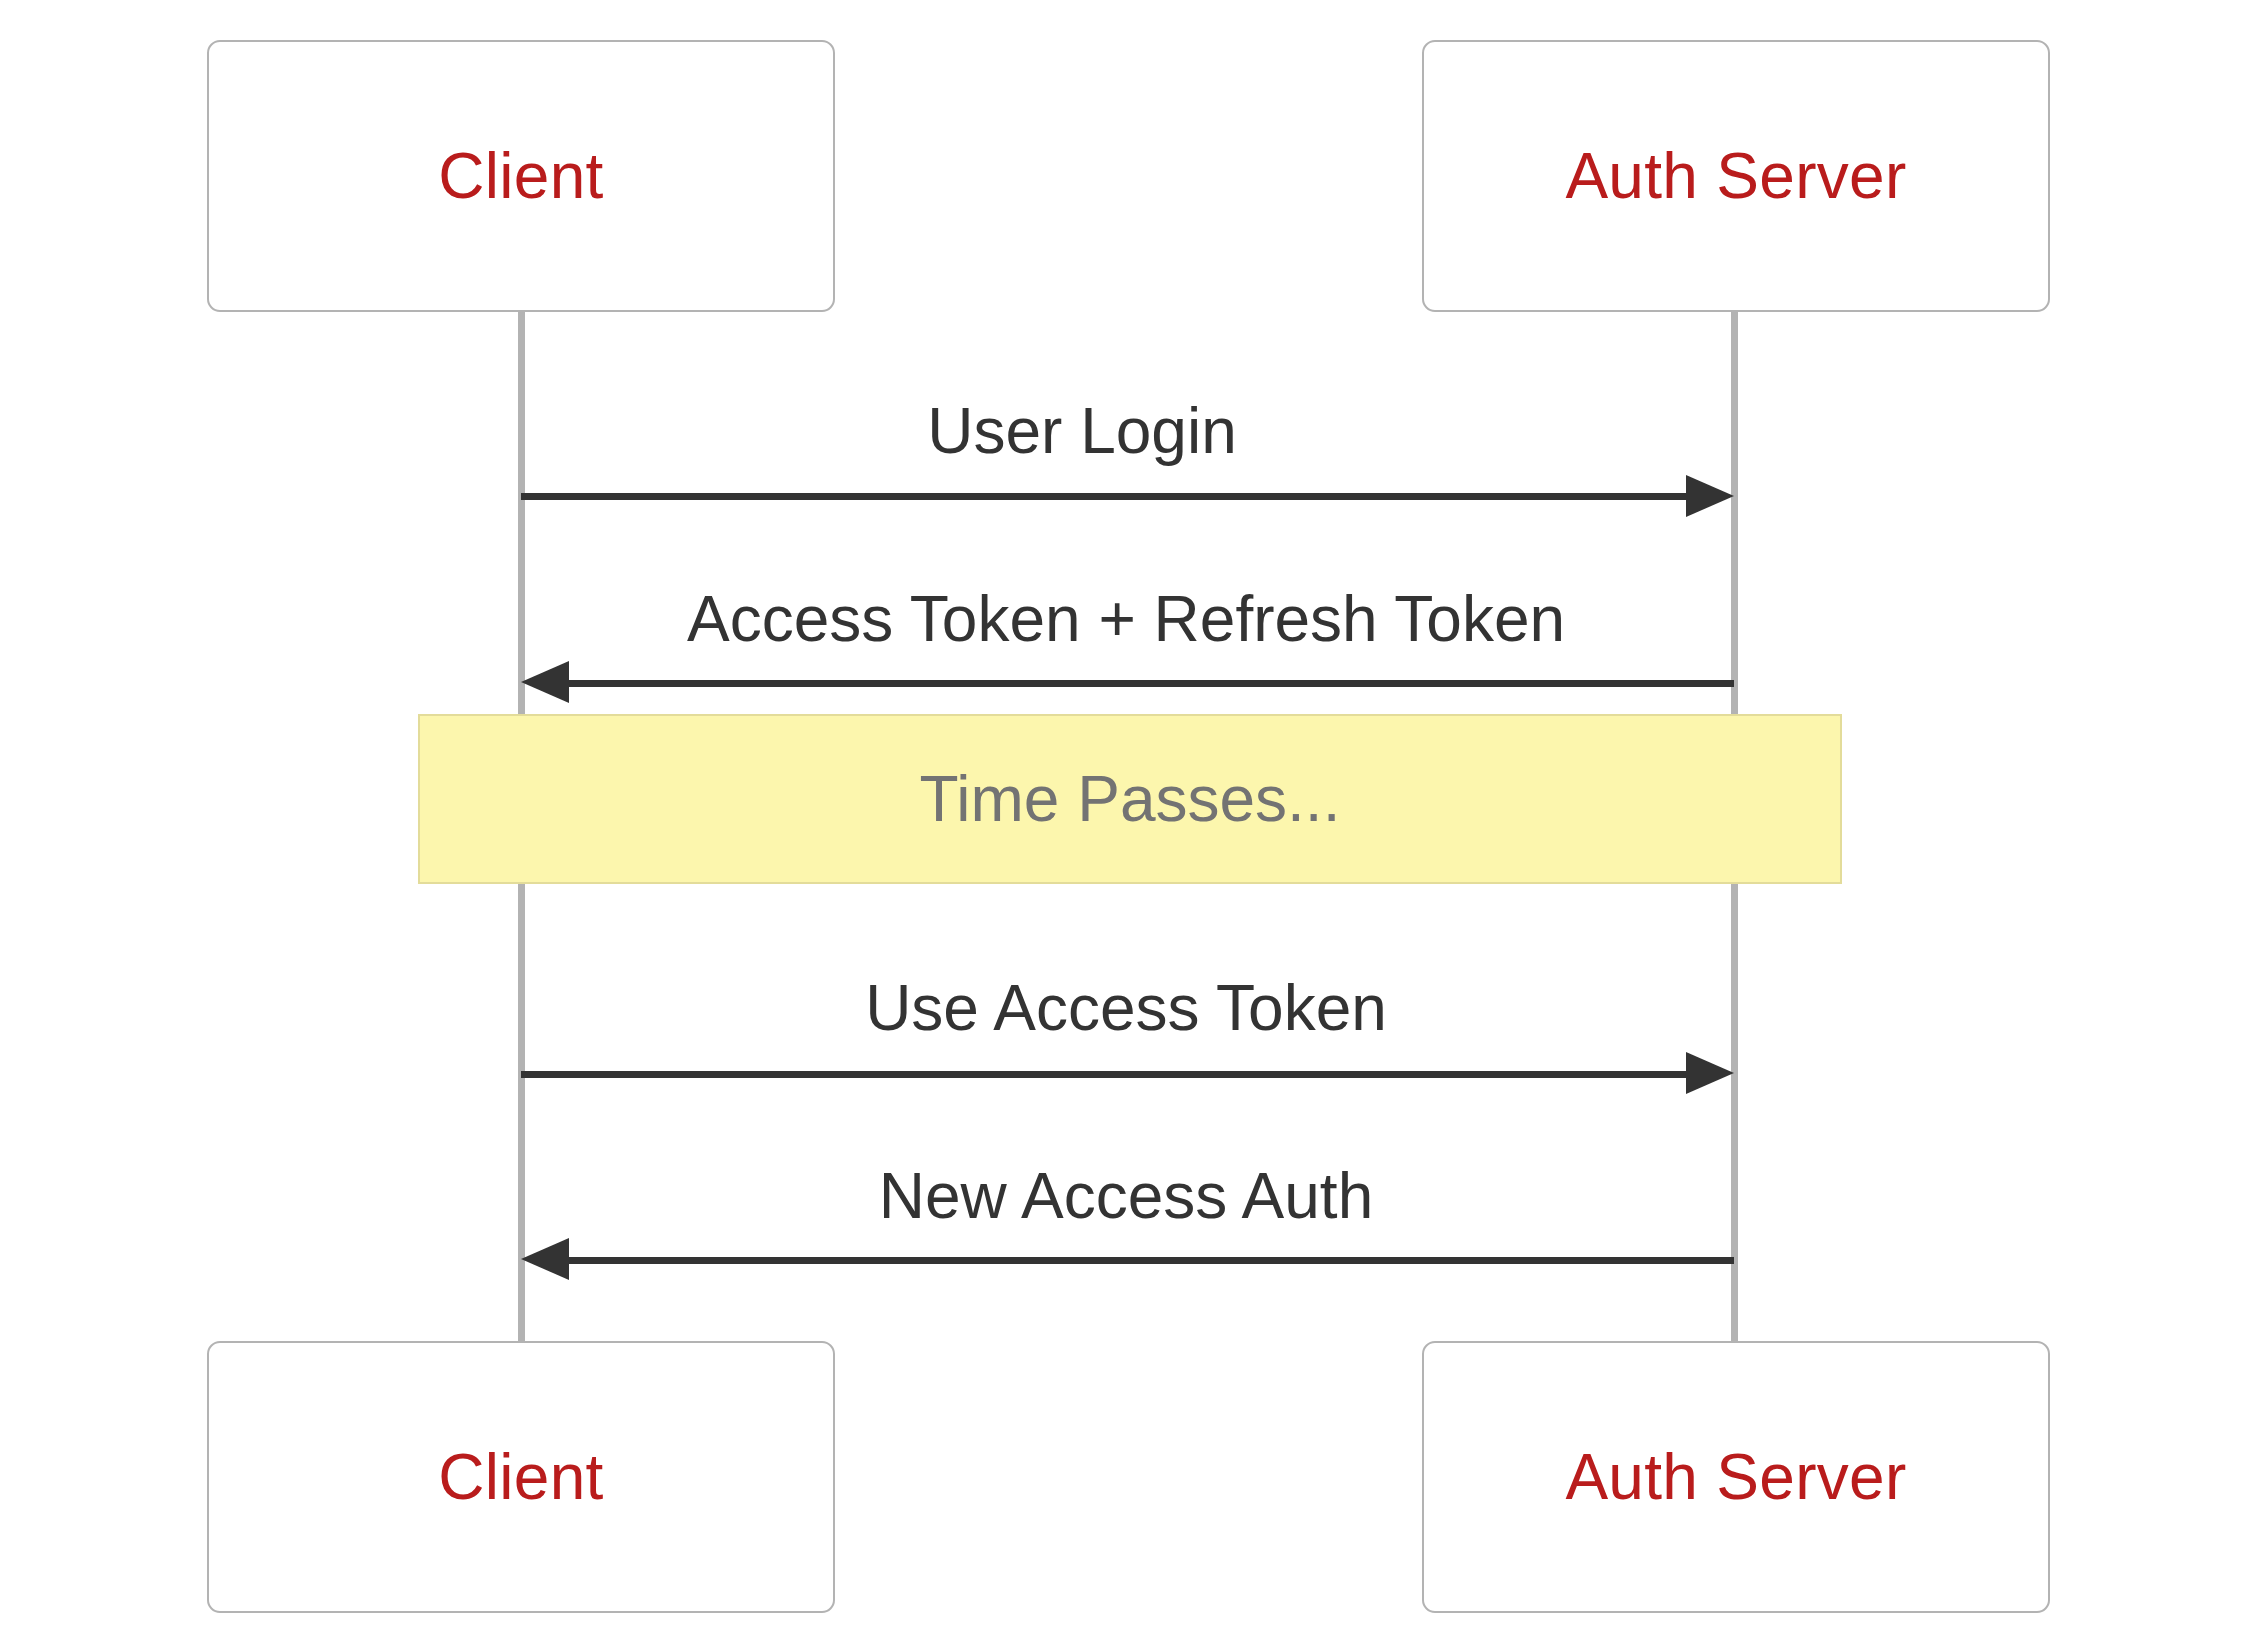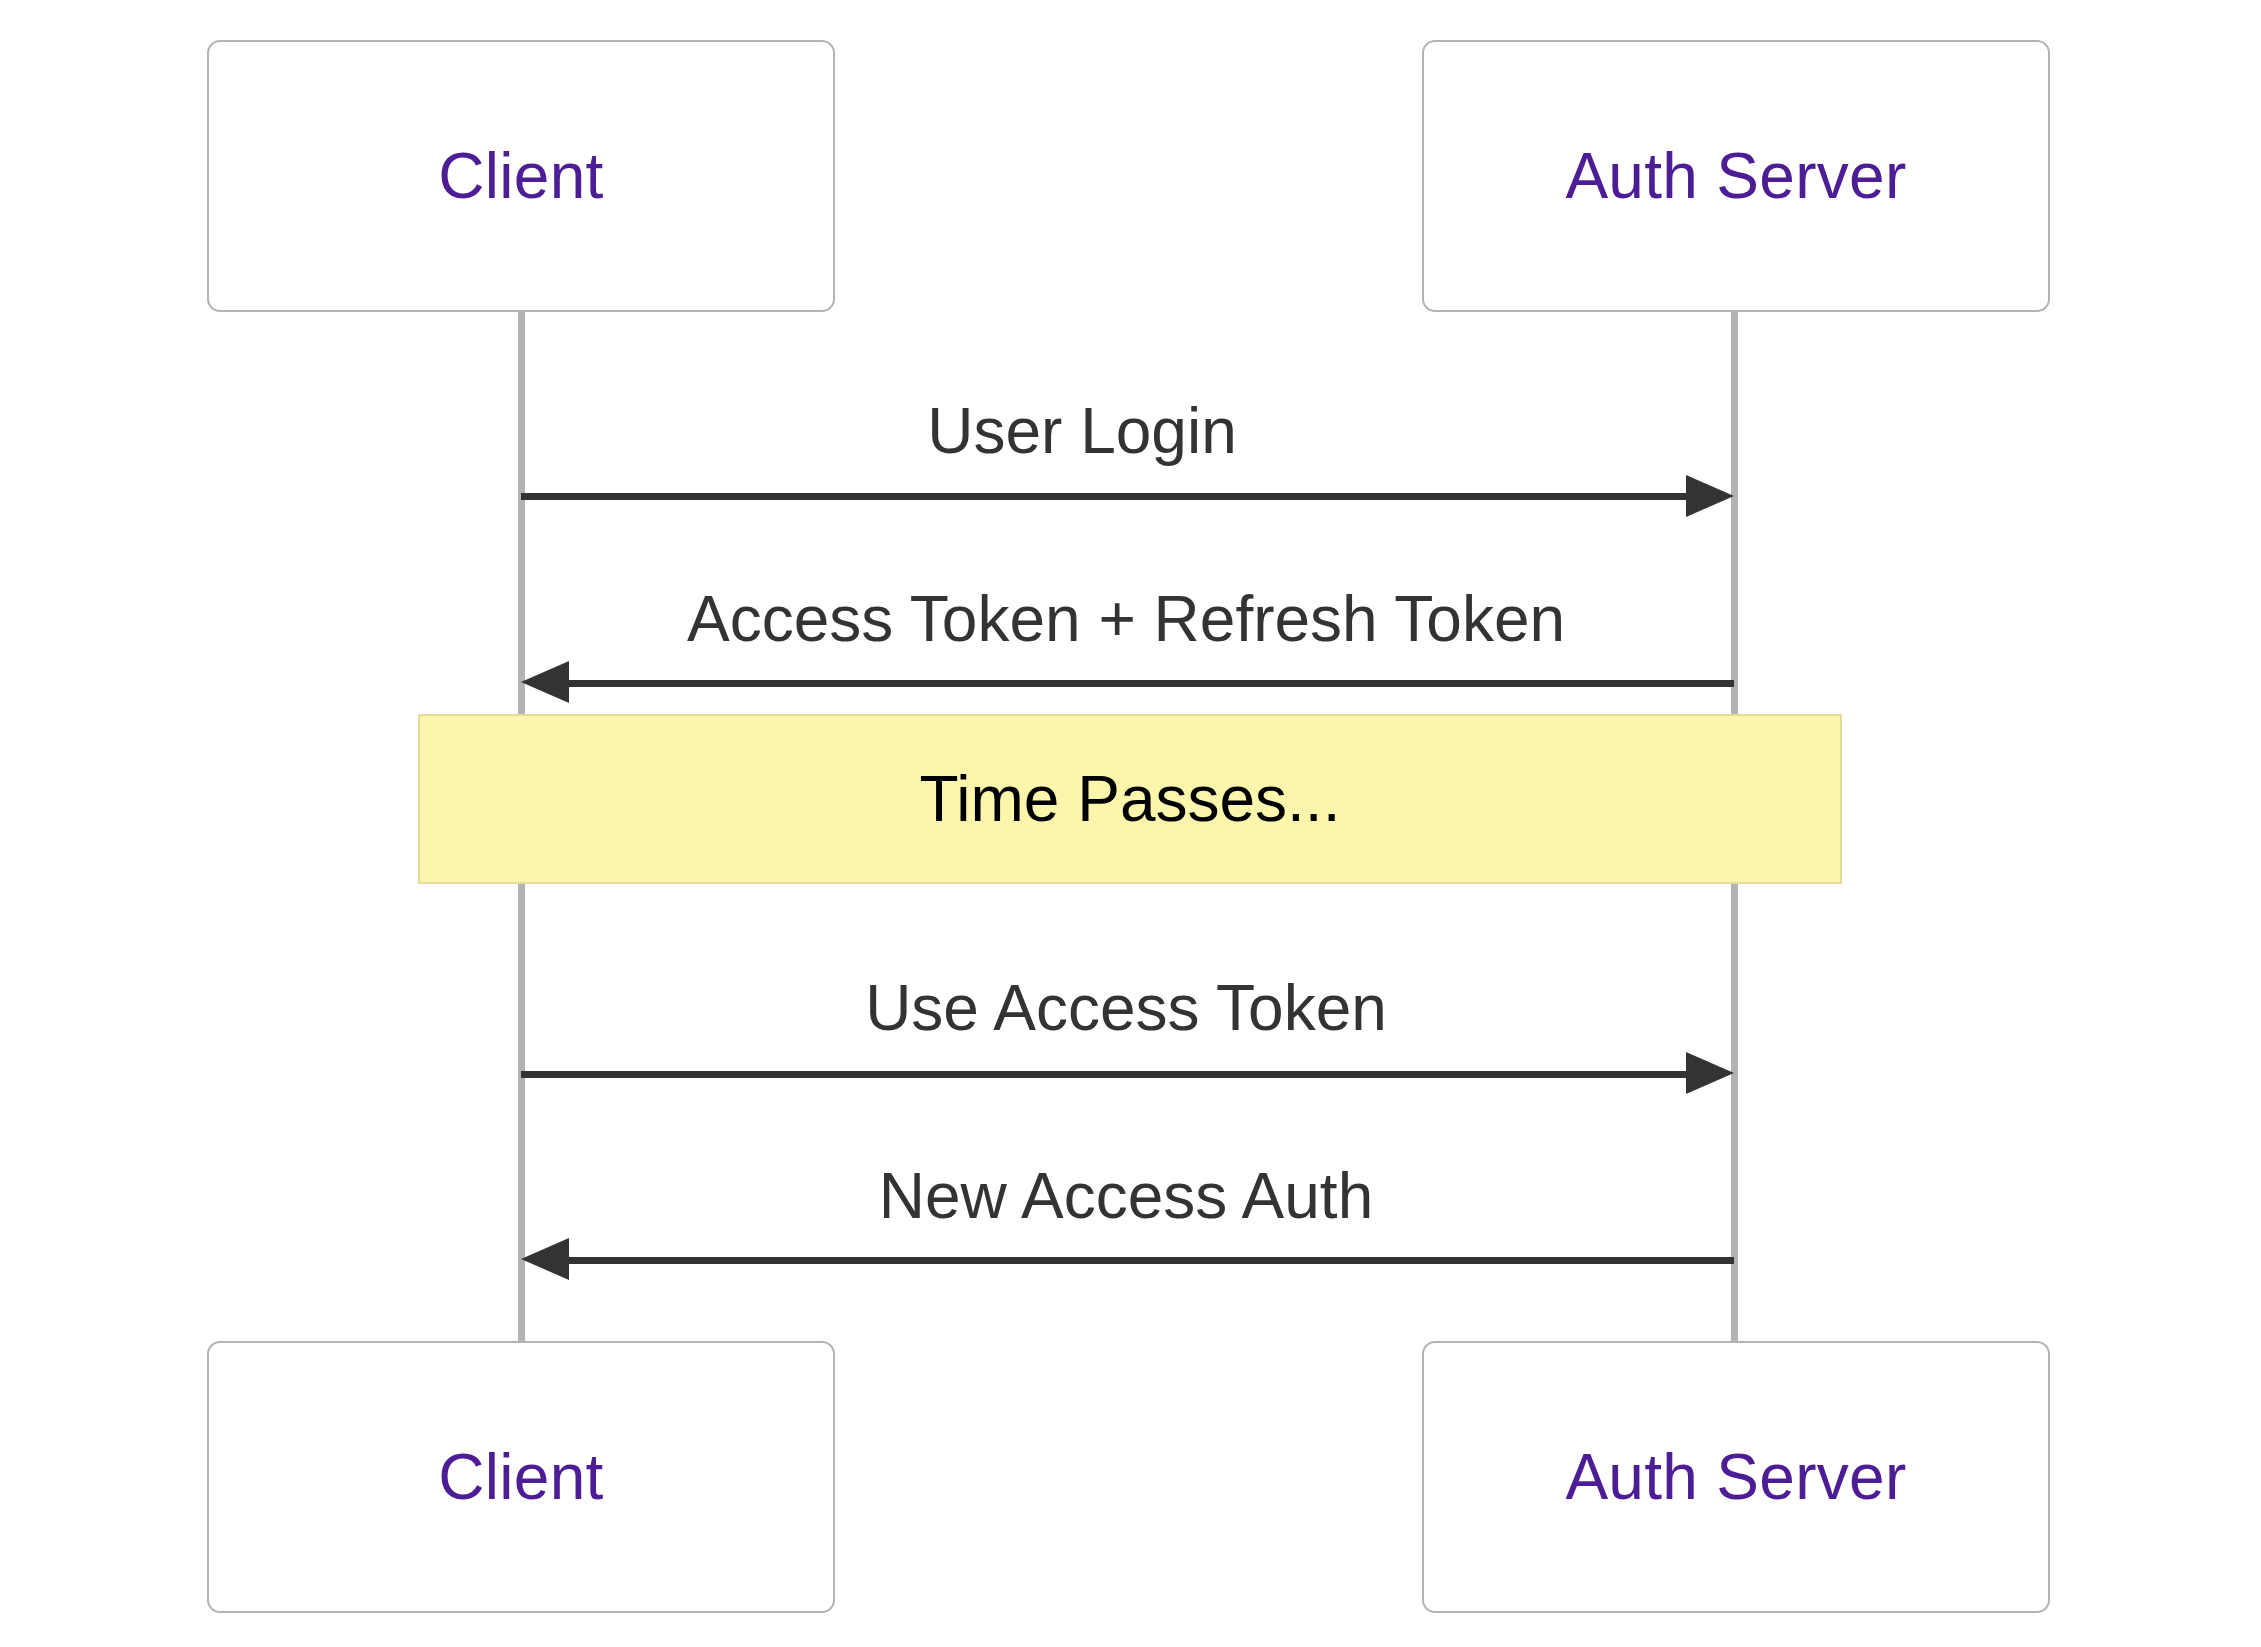--- a/index.html
+++ b/index.html
@@ -36,21 +36,21 @@
     border: 2.9px solid #b3b3b3;
     border-radius: 13px;
     display: flex;
     align-items: center;
     justify-content: center;
     z-index: 3;
   }
   .participant-label {
     font-size: 64px;
     line-height: 1;
-    color: #4c1d95;
+    color: #b91c1c;
     font-weight: 400;
     letter-spacing: 0.3px;
     white-space: nowrap;
   }
 
   
   .message {
     position: absolute;
     z-index: 2;
   }
@@ -94,21 +94,21 @@
     background: #fcf6ad;
     border: 2.4px solid #e3dc9a;
     display: flex;
     align-items: center;
     justify-content: center;
     z-index: 5;
   }
   .note-label {
     font-size: 64px;
     line-height: 1;
-    color: #000000;
+    color: #737373;
     white-space: nowrap;
   }
 </style>
 </head>
 <body>
 
 <div id="diagram">
 
   <div class="lifeline" style="left:518px; top:312px; height:1029px;"></div>
   <div class="lifeline" style="left:1731px; top:312px; height:1029px;"></div>

